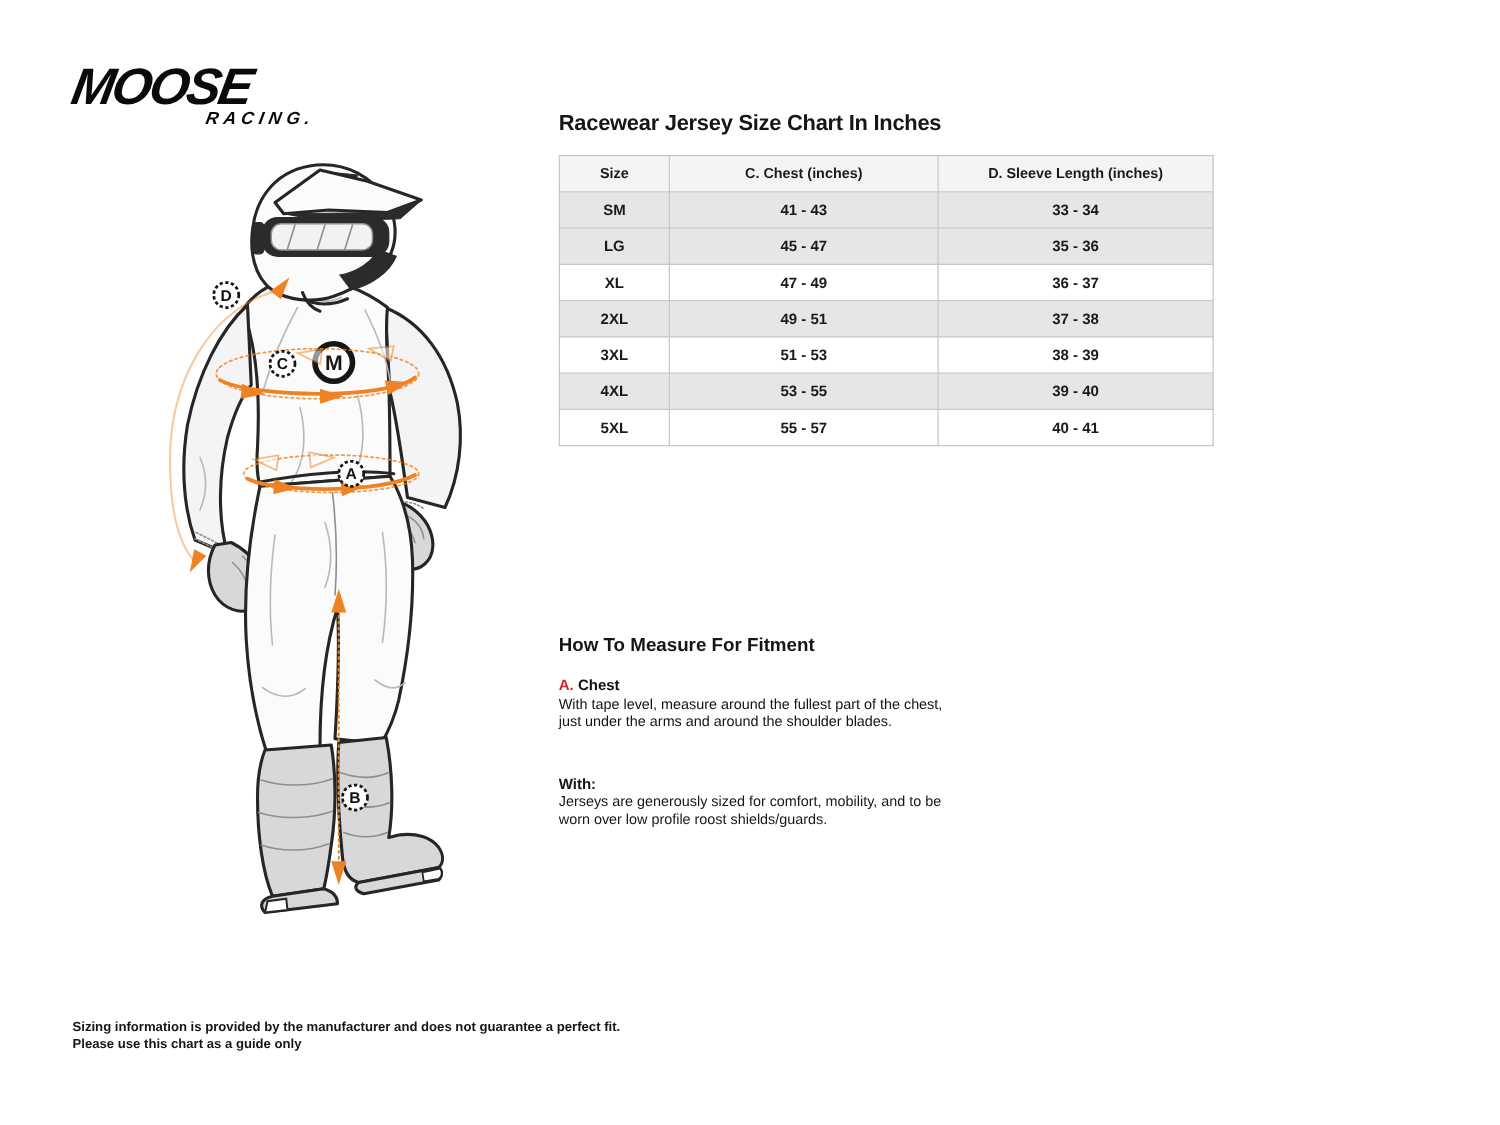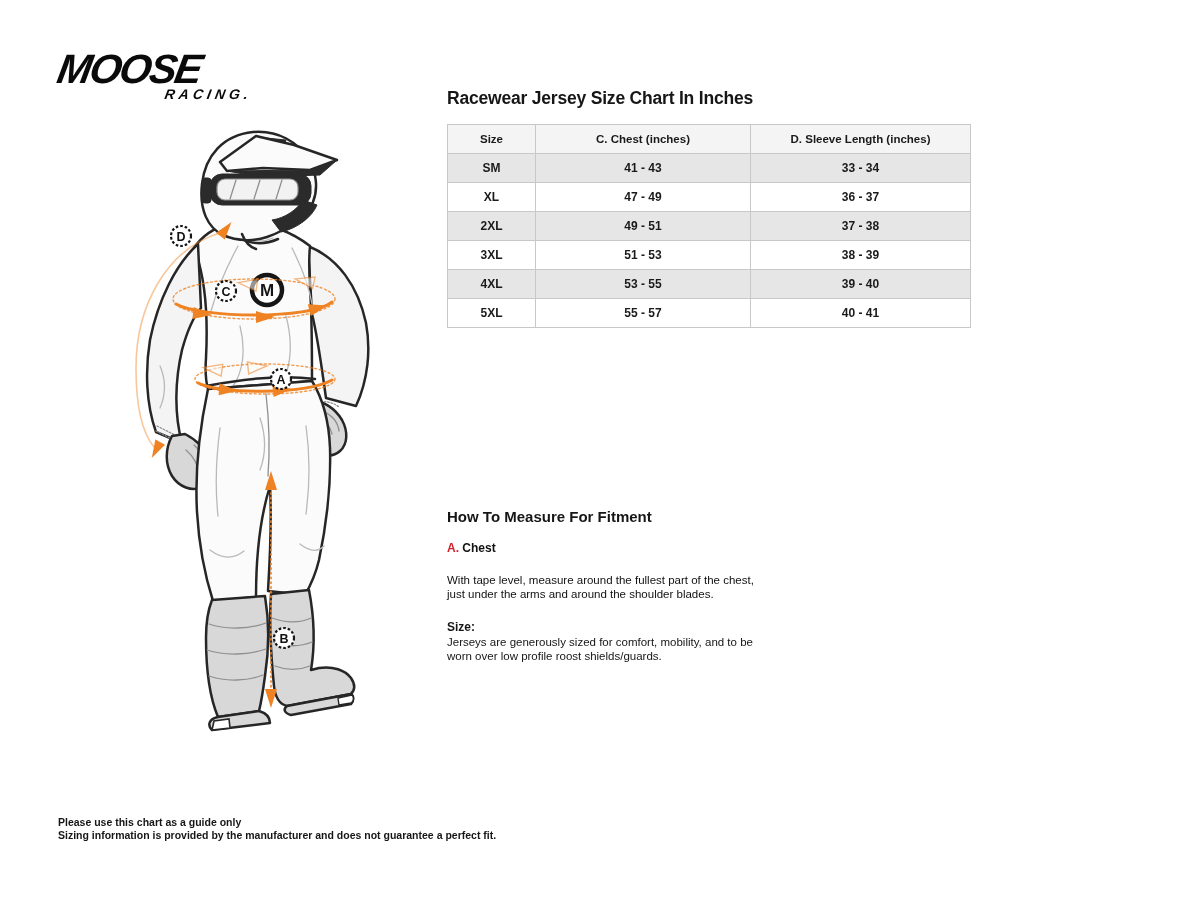--- a/index.html
+++ b/index.html
@@ -33,21 +33,21 @@
     font-size:12px;font-weight:700;color:#1a1a1a;}
   table.sizes th{height:29px;background:var(--table-header-bg);font-size:11.5px;}
   table.sizes td{height:29px;background:#fff;}
   table.sizes tr.shade td{background:var(--table-row-alt-bg);}
   col.c-size{width:88px;} col.c-chest{width:215px;} col.c-sleeve{width:220px;}
 
   .measure-title{position:absolute;left:447px;top:508px;font-size:15px;font-weight:700;}
   .m-col{position:absolute;font-size:11.5px;line-height:14.5px;color:#111;}
   .m-a{left:447px;top:541px;width:322px;}
   .m-b{left:775px;top:541px;width:308px;}
-  .m-head{font-size:12px;font-weight:700;margin-bottom:17px;}
+  .m-head{font-size:12px;font-weight:700;margin-bottom:1px;}
   .m-head .letter{color:var(--label-red);}
   .note-block{position:absolute;left:447px;top:620px;width:315px;font-size:11.5px;line-height:14.5px;}
   .note-label{font-weight:700;font-size:12px;}
 
   .footer{position:absolute;left:58px;top:816px;font-size:10.5px;font-weight:700;line-height:12.5px;}
 
   
   .ln{stroke:#262626;stroke-width:2.5;fill:none;stroke-linecap:round;stroke-linejoin:round;}
   .fw{fill:#fbfbfb;stroke:#262626;stroke-width:2.5;stroke-linejoin:round;}
   .fw2{fill:#f4f4f4;stroke:#262626;stroke-width:2.5;stroke-linejoin:round;}
@@ -188,20 +188,25 @@
         <th>C. Chest (inches)</th>
         <th>D. Sleeve Length (inches)</th>
       </tr>
     </thead>
     <tbody>
         <tr class="shade">
           <td>SM</td>
           <td>41 - 43</td>
           <td>33 - 34</td>
         </tr>
+        <tr class="shade">
+          <td>LG</td>
+          <td>45 - 47</td>
+          <td>35 - 36</td>
+        </tr>
         <tr>
           <td>XL</td>
           <td>47 - 49</td>
           <td>36 - 37</td>
         </tr>
         <tr class="shade">
           <td>2XL</td>
           <td>49 - 51</td>
           <td>37 - 38</td>
         </tr>
@@ -228,22 +233,22 @@
   <div class="m-col m-a">
     <div class="m-head">
       <span class="letter">A.</span>
       <span>Chest</span>
     </div>
     <div>With tape level, measure around the fullest part of the chest, just under the arms and around the shoulder blades.</div>
   </div>
 
 
   <div class="note-block">
-    <div class="note-label">Size:</div>
+    <div class="note-label">With:</div>
     <div>Jerseys are generously sized for comfort, mobility, and to be worn over low profile roost shields/guards.</div>
   </div>
 
   <div class="footer">
+    <div>Sizing information is provided by the manufacturer and does not guarantee a perfect fit.</div>
     <div>Please use this chart as a guide only</div>
-    <div>Sizing information is provided by the manufacturer and does not guarantee a perfect fit.</div>
   </div>
 
 </div>
 
 </body></html>

